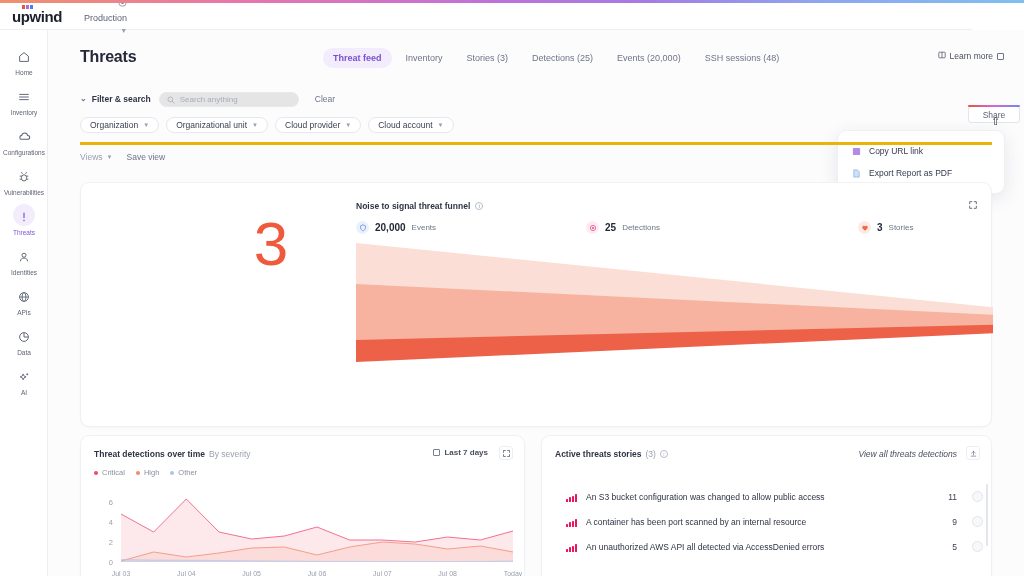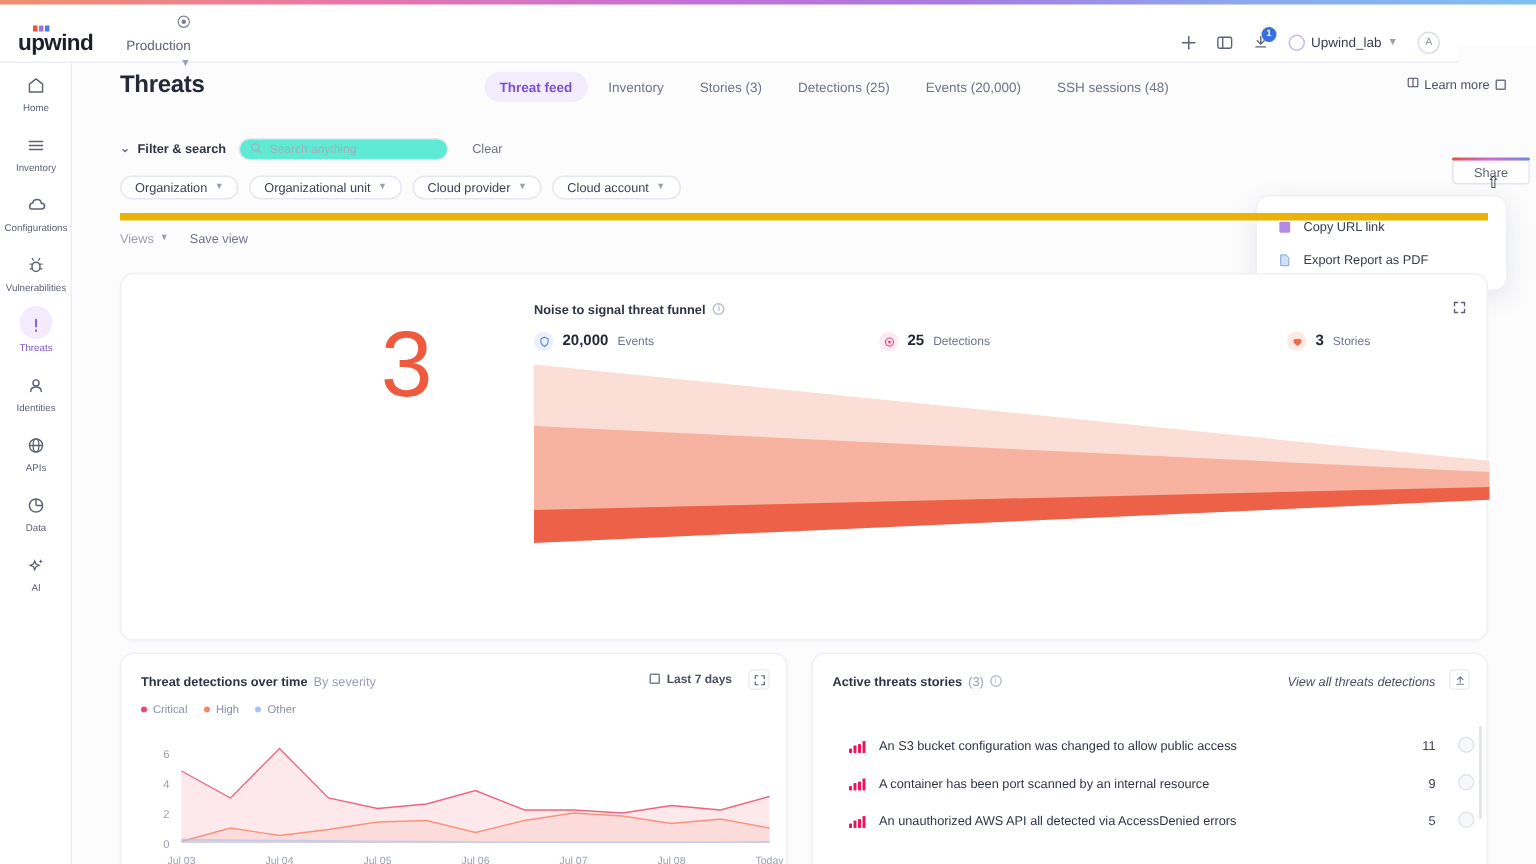--- a/index.html
+++ b/index.html
@@ -13,21 +13,21 @@
 
   
   #top-gradient {
     position: absolute; top: 0; left: 0; width: 1024px; height: 3px;
     background: linear-gradient(90deg,#f0916a 0%,#e878a8 22%,#c471d6 45%,#a77ae0 62%,#8ea6ee 80%,#7fc0f0 100%);
     z-index: 40;
   }
 
   
   #global-header {
-    position: absolute; top: 15px; left: 0; width: 972px; height: 27px;
+    position: absolute; top: 3px; left: 0; width: 972px; height: 27px;
     display: flex; align-items: center;
     background: #fff; border-bottom: 1px solid #eceef3;
     z-index: 30;
   }
   .brand {
     display: flex; align-items: baseline; gap: 0;
     margin-left: 12px; position: relative;
   }
   .brand-text {
     font-size: 15px; font-weight: bold; letter-spacing: -0.4px; color: #1b1f2a;
@@ -147,41 +147,41 @@
   .menu-ico { width: 9px; height: 9px; display: flex; align-items: center; justify-content: center; }
 
   
   #filter-bar { position: absolute; left: 32px; top: 58px; width: 912px; }
   #filter-row1 { display: flex; align-items: center; gap: 8px; height: 22px; }
   .fs-label { display: flex; align-items: center; gap: 5px; font-size: 8.5px; font-weight: bold; color: #2f3445; }
   .chev-dbl { color: #6e7488; font-size: 8px; line-height: 1; }
   #search-box {
     display: flex; align-items: center; gap: 5px;
     width: 140px; height: 15px; border: 1px solid #e6e8ef; border-radius: 8px;
-    padding: 0 7px; background: #5eead4; cursor: text;
+    padding: 0 7px; background: #e5e5e5; cursor: text;
   }
   #search-box input {
     border: none; outline: none; font-size: 8px; color: #2f3445;
     font-family: "Liberation Sans", sans-serif; width: 100%; background: transparent;
   }
   #search-box input::placeholder { color: #a8adbd; }
   #clear-btn { font-size: 8.5px; color: #6e7488; cursor: pointer; margin-left: 8px; }
 
   #filter-row2 { margin-top: 7px; }
   .filter-head { display: flex; align-items: center; gap: 4px; font-size: 8.5px; color: #9aa0b0; cursor: pointer; }
   #chips { display: flex; gap: 7px; margin-top: 6px; }
   .chip {
     display: flex; align-items: center; gap: 5px;
     height: 16px; padding: 0 9px; border: 1px solid #e6e8ef; border-radius: 9px;
     background: #fff; font-size: 8.5px; color: #3a3f50; cursor: pointer; white-space: nowrap;
   }
   .chip .caret { color: #9aa0b0; font-size: 6px; }
 
   #filter-row3 {
-    margin-top: 9px; padding-top: 7px; border-top: 5px solid #eab308;
+    margin-top: 9px; padding-top: 7px; border-top: 3px solid #eab308;
     display: flex; align-items: center; gap: 14px;
   }
   .views-link { display: flex; align-items: center; gap: 4px; font-size: 8.5px; color: #9aa0b0; cursor: pointer; }
   #save-view { font-size: 8.5px; color: #6e7488; cursor: pointer; }
 
   
   #funnel-card {
     position: absolute; left: 32px; top: 152px; width: 912px; height: 245px;
     background: #fff; border: 1px solid #f0f1f5; border-radius: 9px;
     box-shadow: 0 1px 2px rgba(40,45,70,0.03);
@@ -312,45 +312,20 @@
   </div>
   <div class="env-switcher">
     <span>
       <svg width="9" height="9" viewBox="0 0 12 12">
           <circle cx="6" cy="6" r="5" fill="none" stroke="#7a8094" stroke-width="1"></circle>
           <circle cx="6" cy="6" r="2" fill="#7a8094"></circle>
         </svg>
     </span>
     <span>Production</span>
     <span class="caret">▼</span>
-  </div>
-  <div id="header-right">
-    <span class="hicon">
-      <svg width="11" height="11" viewBox="0 0 12 12">
-          <path d="M6 1.5v9M1.5 6h9" stroke="#5d6375" stroke-width="1.1" stroke-linecap="round"></path>
-        </svg>
-    </span>
-    <span class="hicon">
-      <svg width="11" height="11" viewBox="0 0 12 12">
-          <rect x="1" y="2" width="10" height="8" rx="1.2" fill="none" stroke="#5d6375" stroke-width="1"></rect>
-          <path d="M4.5 2v8" stroke="#5d6375" stroke-width="1"></path>
-        </svg>
-    </span>
-    <span class="hicon">
-      <svg width="11" height="11" viewBox="0 0 12 12">
-          <path d="M6 1.5v5M3.5 4.5L6 7l2.5-2.5M2.5 9h7" stroke="#5d6375" stroke-width="1" fill="none" stroke-linecap="round"></path>
-        </svg>
-      <span class="badge-dot">1</span>
-    </span>
-    <div class="user-chip">
-      <span class="user-ring"></span>
-      <span>Upwind_lab</span>
-      <span class="caret" style="font-size:7px;color:#9aa0b0;">▼</span>
-    </div>
-    <div class="avatar">A</div>
   </div>
 </div>
 
 <div id="sidebar">
   <div class="nav-item">
     <span class="nav-ico">
       <svg width="14" height="14" viewBox="0 0 16 16">
           <path d="M3 7l5-4 5 4v6H3z" fill="none" stroke="currentColor" stroke-width="1.1" stroke-linejoin="round"></path>
         </svg>
     </span>

